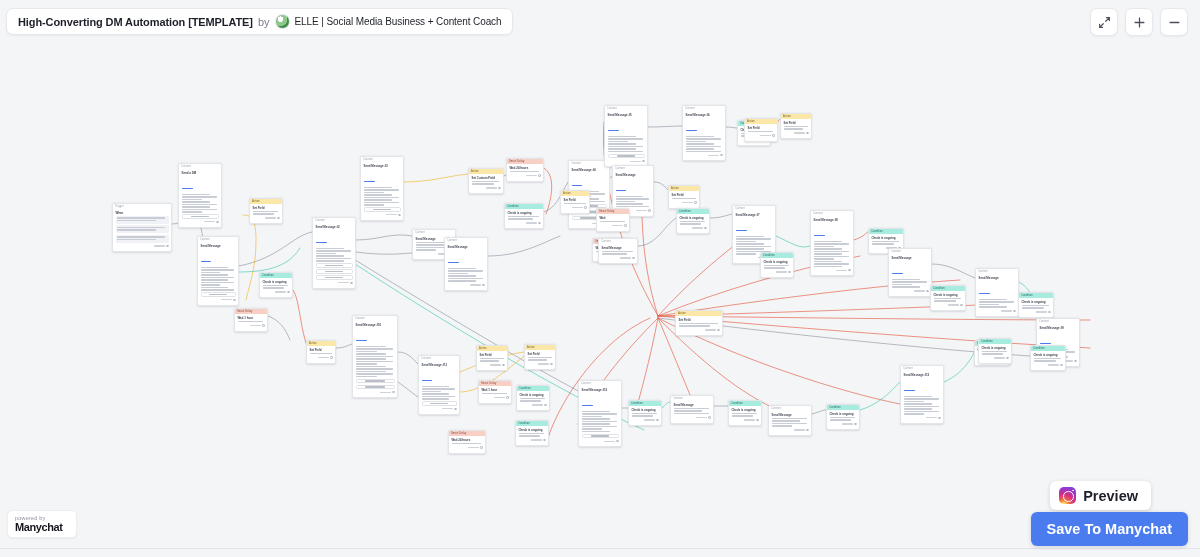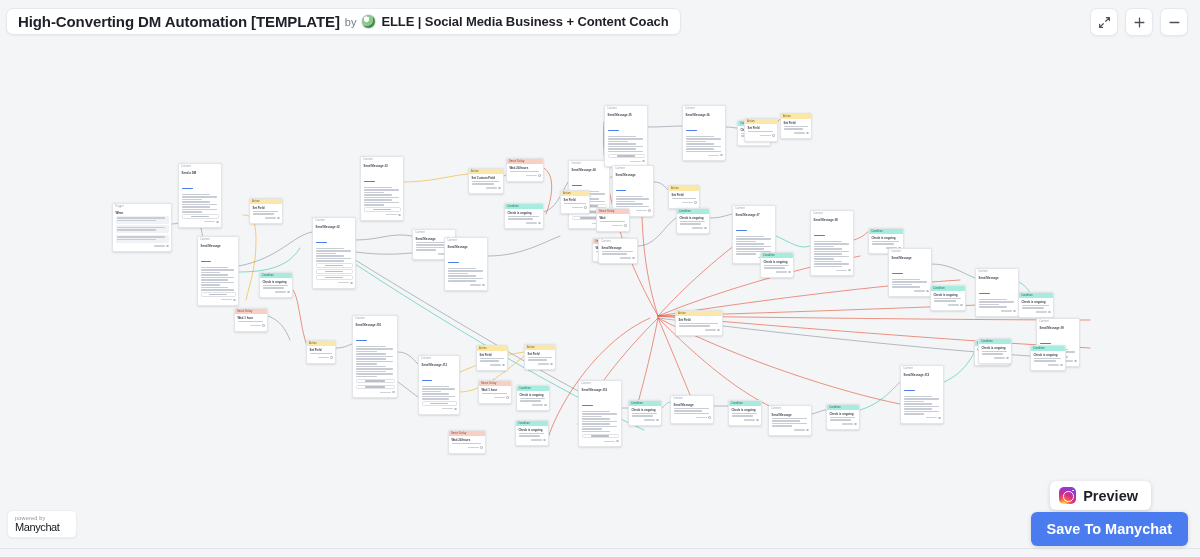--- a/index.html
+++ b/index.html
@@ -88,25 +88,25 @@
     height: 27px;
     display: flex; align-items: center; gap: 5px;
     padding: 0 11px;
     background: #ffffff;
     border: 1px solid #e7e8ec;
     border-radius: 7px;
     box-shadow: 0 1px 2px rgba(20,25,40,.05);
     z-index: 30;
   }
   #title-bar .t-main {
-    font-size: 15px; font-weight: bold; color: #1d2029; letter-spacing: -.1px;
+    font-size: 11px; font-weight: bold; color: #1d2029; letter-spacing: -.1px;
   }
   #title-bar .t-by { font-size: 11px; color: #777d89; }
   #title-bar .t-author {
-    font-size: 13px; font-weight: bold; color: #1d2029; letter-spacing: -.1px;
+    font-size: 10px; font-weight: normal; color: #1d2029; letter-spacing: -.1px;
   }
   .avatar {
     width: 15px; height: 15px; border-radius: 50%;
     background: radial-gradient(circle at 34% 32%, #ffffff 0 22%, #8cc98a 23% 56%, #3f8f46 57% 100%);
     border: 1px solid #dfe2e7;
     flex: none;
   }
 
   
   #ctrls {
@@ -170,21 +170,21 @@
     width: 70px; height: 28px;
     background: #ffffff;
     border: 1px solid #eceef1;
     border-radius: 5px;
     box-shadow: 0 1px 2px rgba(20,25,40,.05);
     display: flex; flex-direction: column; justify-content: center;
     padding-left: 7px;
     z-index: 30;
   }
   #powered .pb { font-size: 5.5px; color: #8a8f99; letter-spacing: .2px; }
-  #powered .mc { font-size: 11px; font-weight: normal; color: #15171c; letter-spacing: -.4px; }
+  #powered .mc { font-size: 11px; font-weight: bold; color: #15171c; letter-spacing: -.4px; }
 
   #bottom-rule {
     position: absolute; left: 0; right: 0; bottom: 8px;
     height: 1px; background: #e3e5ea;
   }
 </style>
 </head>
 <body>
 
 <div id="app">

